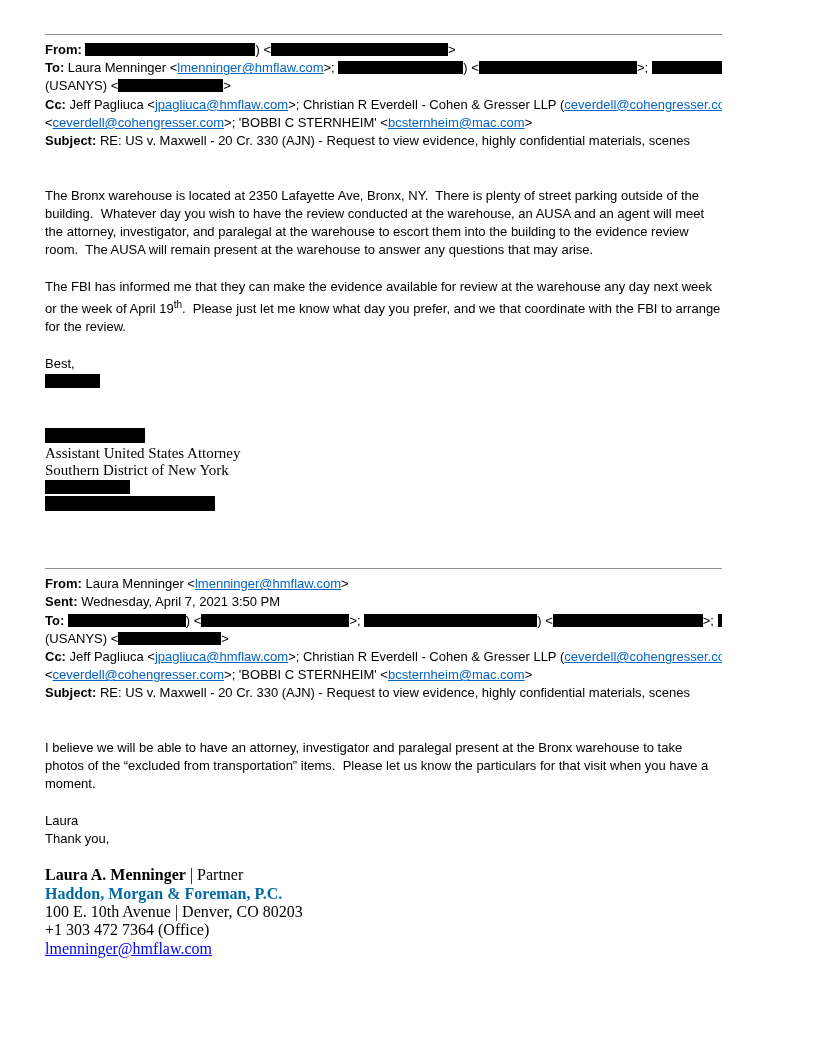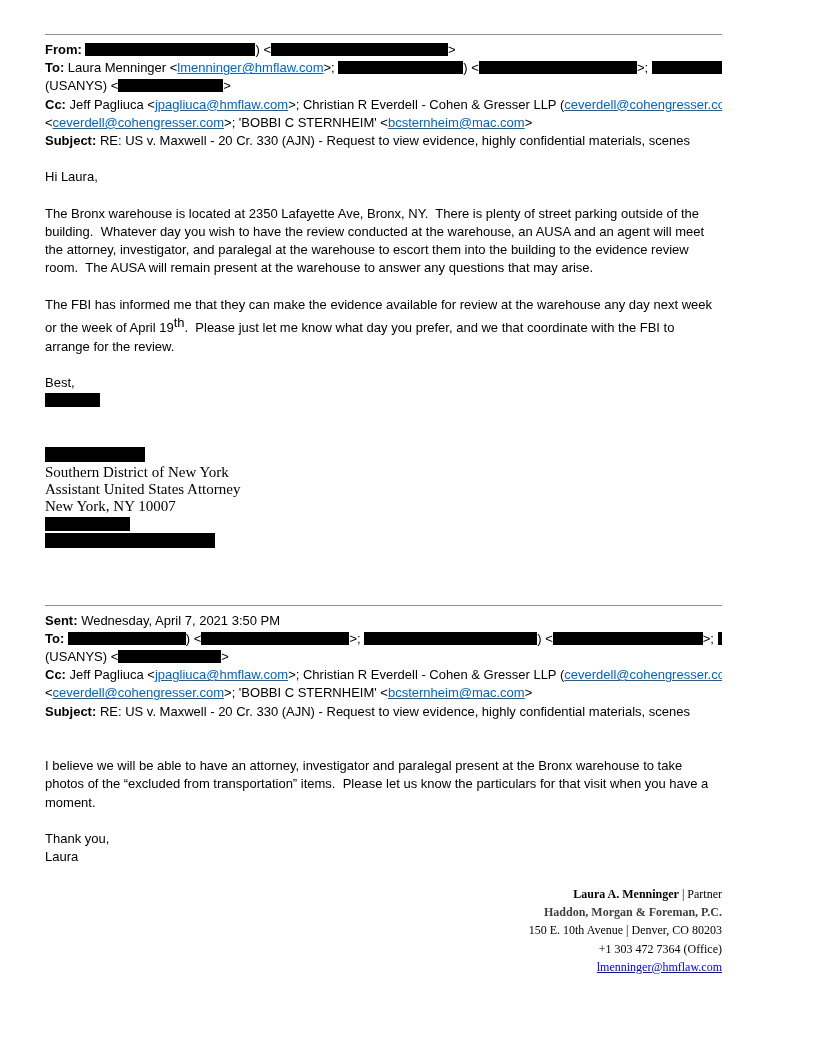--- a/index.html
+++ b/index.html
@@ -14,85 +14,84 @@
     overflow:hidden;
   }
   .line{
     white-space:pre-wrap;font-size:13px;line-height:18.2px;min-height:18.2px;
   }
   .seg-b{font-weight:bold;}
   .lnk{color:#0563c1;text-decoration:underline;cursor:pointer;margin-top:12px;}
   .redact{
     display:inline-block;background:#000000;height:13px;vertical-align:-2px;
   }
-  sup.seg-sup{font-size:13px;}
+  sup.seg-sup{font-size:10px;}
   .serif{
     font-family:"Liberation Serif",serif;font-size:15px;line-height:17.2px;min-height:17.2px;
   }
   .serif-lg{
-    font-family:"Liberation Serif",serif;font-size:12px;line-height:18.3px;min-height:18.3px;text-align:right;
+    font-family:"Liberation Serif",serif;font-size:16px;line-height:18.3px;min-height:18.3px;
   }
-  .red{color:#404040;}
+  .red{color:#0369a1;}
   .classic-link .lnk{color:#0000ee;}
 </style>
 </head>
 <body>
 
 <div class="page">
   <section>
     <div class="divider"></div>
     <div>
         <div class="hline"><span class="seg-b">From: </span><span class="redact" style="width: 170px;"></span><span class="seg-t">) &lt;</span><span class="redact" style="width: 177px;"></span><span class="seg-t">&gt;</span></div>
         <div class="hline"><span class="seg-b">To: </span><span class="seg-t">Laura Menninger &lt;</span><a class="lnk">lmenninger@hmflaw.com</a><span class="seg-t">&gt;; </span><span class="redact" style="width: 125px;"></span><span class="seg-t">) &lt;</span><span class="redact" style="width: 158px;"></span><span class="seg-t">&gt;; </span><span class="redact" style="width: 82px;"></span></div>
         <div class="hline"><span class="seg-t">(USANYS) &lt;</span><span class="redact" style="width: 105px;"></span><span class="seg-t">&gt;</span></div>
         <div class="hline"><span class="seg-b">Cc: </span><span class="seg-t">Jeff Pagliuca &lt;</span><a class="lnk">jpagliuca@hmflaw.com</a><span class="seg-t">&gt;; Christian R Everdell - Cohen &amp; Gresser LLP (</span><a class="lnk">ceverdell@cohengresser.com</a><span class="seg-t">)</span></div>
         <div class="hline"><span class="seg-t">&lt;</span><a class="lnk">ceverdell@cohengresser.com</a><span class="seg-t">&gt;; 'BOBBI C STERNHEIM' &lt;</span><a class="lnk">bcsternheim@mac.com</a><span class="seg-t">&gt;</span></div>
         <div class="hline"><span class="seg-b">Subject: </span><span class="seg-t">RE: US v. Maxwell - 20 Cr. 330 (AJN) - Request to view evidence, highly confidential materials, scenes</span></div>
       </div>
     <div>
         <div class="line">&nbsp;</div>
-        <div class="line"><span class="seg-t">Hi Laura,</span></div>
         <div class="line">&nbsp;</div>
         <div class="line"><span class="seg-t">The Bronx warehouse is located at 2350 Lafayette Ave, Bronx, NY.  There is plenty of street parking outside of the building.  Whatever day you wish to have the review conducted at the warehouse, an AUSA and an agent will meet the attorney, investigator, and paralegal at the warehouse to escort them into the building to the evidence review room.  The AUSA will remain present at the warehouse to answer any questions that may arise.</span></div>
         <div class="line">&nbsp;</div>
         <div class="line"><span class="seg-t">The FBI has informed me that they can make the evidence available for review at the warehouse any day next week or the week of April 19</span><sup class="seg-sup">th</sup><span class="seg-t">.  Please just let me know what day you prefer, and we that coordinate with the FBI to arrange for the review.</span></div>
         <div class="line">&nbsp;</div>
         <div class="line"><span class="seg-t">Best,</span></div>
         <div class="line"><span class="redact" style="width: 55px; height: 14px;"></span></div>
         <div class="line">&nbsp;</div>
         <div class="line">&nbsp;</div>
         <div class="line serif"><span class="redact" style="width: 100px; height: 15px;"></span></div>
+        <div class="line serif"><span class="seg-t">Assistant United States Attorney</span></div>
         <div class="line serif"><span class="seg-t">Southern District of New York</span></div>
-        <div class="line serif"><span class="seg-t">Assistant United States Attorney</span></div>
-        <div class="line serif"><span class="seg-t">New York, NY 10007</span></div>
         <div class="line serif"><span class="redact" style="width: 85px; height: 14px;"></span></div>
         <div class="line serif"><span class="redact" style="width: 170px; height: 15px;"></span></div>
         <div class="line">&nbsp;</div>
         <div class="line">&nbsp;</div>
         <div class="line">&nbsp;</div>
       </div>
   </section>
   <section>
     <div class="divider"></div>
     <div>
+        <div class="hline"><span class="seg-b">From: </span><span class="seg-t">Laura Menninger &lt;</span><a class="lnk">lmenninger@hmflaw.com</a><span class="seg-t">&gt;</span></div>
         <div class="hline"><span class="seg-b">Sent: </span><span class="seg-t">Wednesday, April 7, 2021 3:50 PM</span></div>
         <div class="hline"><span class="seg-b">To: </span><span class="redact" style="width: 118px;"></span><span class="seg-t">) &lt;</span><span class="redact" style="width: 148px;"></span><span class="seg-t">&gt;; </span><span class="redact" style="width: 173px;"></span><span class="seg-t">) &lt;</span><span class="redact" style="width: 150px;"></span><span class="seg-t">&gt;; </span><span class="redact" style="width: 38px;"></span></div>
         <div class="hline"><span class="seg-t">(USANYS) &lt;</span><span class="redact" style="width: 103px;"></span><span class="seg-t">&gt;</span></div>
         <div class="hline"><span class="seg-b">Cc: </span><span class="seg-t">Jeff Pagliuca &lt;</span><a class="lnk">jpagliuca@hmflaw.com</a><span class="seg-t">&gt;; Christian R Everdell - Cohen &amp; Gresser LLP (</span><a class="lnk">ceverdell@cohengresser.com</a><span class="seg-t">)</span></div>
         <div class="hline"><span class="seg-t">&lt;</span><a class="lnk">ceverdell@cohengresser.com</a><span class="seg-t">&gt;; 'BOBBI C STERNHEIM' &lt;</span><a class="lnk">bcsternheim@mac.com</a><span class="seg-t">&gt;</span></div>
         <div class="hline"><span class="seg-b">Subject: </span><span class="seg-t">RE: US v. Maxwell - 20 Cr. 330 (AJN) - Request to view evidence, highly confidential materials, scenes</span></div>
       </div>
     <div>
         <div class="line">&nbsp;</div>
         <div class="line">&nbsp;</div>
         <div class="line"><span class="seg-t">I believe we will be able to have an attorney, investigator and paralegal present at the Bronx warehouse to take photos of the “excluded from transportation” items.  Please let us know the particulars for that visit when you have a moment.</span></div>
         <div class="line">&nbsp;</div>
+        <div class="line"><span class="seg-t">Laura</span></div>
         <div class="line"><span class="seg-t">Thank you,</span></div>
-        <div class="line"><span class="seg-t">Laura</span></div>
         <div class="line">&nbsp;</div>
         <div class="line serif-lg"><span class="seg-b">Laura A. Menninger</span><span class="seg-t"> | Partner</span></div>
         <div class="line serif-lg red"><span class="seg-b">Haddon, Morgan &amp; Foreman, P.C.</span></div>
-        <div class="line serif-lg"><span class="seg-t">150 E. 10th Avenue | Denver, CO 80203</span></div>
+        <div class="line serif-lg"><span class="seg-t">100 E. 10th Avenue | Denver, CO 80203</span></div>
         <div class="line serif-lg"><span class="seg-t">+1 303 472 7364 (Office)</span></div>
         <div class="line serif-lg classic-link"><a class="lnk">lmenninger@hmflaw.com</a></div>
       </div>
   </section>
 </div>
 
 </body></html>

